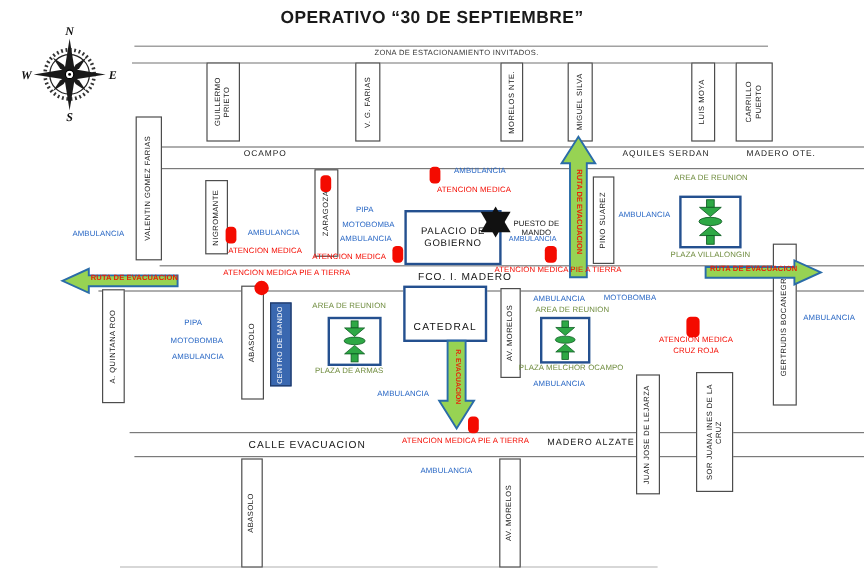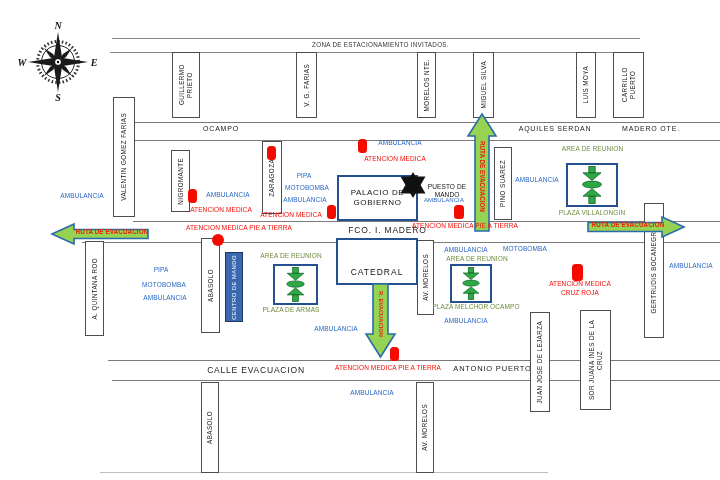--- a/index.html
+++ b/index.html
@@ -32,20 +32,21 @@
   .cmando { position:absolute; background:#3A68B0; border:1.5px solid #1F3864;
             box-sizing:border-box; display:flex; align-items:center; justify-content:center; }
   .cmando span { color:#fff; font-size:5.8px; letter-spacing:.5px; }
   svg { position:absolute; overflow:visible; }
 </style>
 </head>
 <body>
 
 <div id="map">
 
+  <div class="title">OPERATIVO “30 DE SEPTIEMBRE”</div>
 
   <svg style="left:16px;top:20px;" width="84" height="84" viewBox="0 0 84 84">
     <circle cx="42" cy="42" r="20.5" fill="none" stroke="#333" stroke-width="3" stroke-dasharray="1.5 2.2"></circle>
     <circle cx="42" cy="42" r="16.5" fill="#fff" stroke="#222" stroke-width="1"></circle>
     <polygon points="56,28 50,37 42,42 47,34" fill="#1a1a1a"></polygon>
     <polygon points="28,28 37,34 42,42 34,37" fill="#1a1a1a"></polygon>
     <polygon points="56,56 47,50 42,42 50,47" fill="#1a1a1a"></polygon>
     <polygon points="28,56 34,47 42,42 37,50" fill="#1a1a1a"></polygon>
     <polygon points="42,12 46,37 42,42 38,37" fill="#1a1a1a"></polygon>
     <polygon points="42,72 38,47 42,42 46,47" fill="#1a1a1a"></polygon>
@@ -68,21 +69,21 @@
   <div class="hline" style="left:108px;top:360px;width:612px;"></div>
   <div class="hline" style="left:112px;top:380px;width:608px;"></div>
   <div class="hline" style="left:100px;top:472px;width:448px;background:#bdbdbd;"></div>
 
   <div class="street-name" style="left:308px;top:41px;width:145px;font-size:6.3px;letter-spacing:.3px;color:#333;">ZONA DE ESTACIONAMIENTO INVITADOS.</div>
   <div class="street-name" style="left:186px;top:125px;width:70px;">OCAMPO</div>
   <div class="street-name" style="left:505px;top:125px;width:100px;">AQUILES SERDAN</div>
   <div class="street-name" style="left:612px;top:125px;width:78px;">MADERO OTE.</div>
   <div class="street-name" style="left:340px;top:225px;width:95px;font-size:8.5px;">FCO. I. MADERO</div>
   <div class="street-name" style="left:196px;top:365px;width:120px;font-size:8.5px;">CALLE EVACUACION</div>
-  <div class="street-name" style="left:450px;top:364px;width:85px;font-size:7.5px;">ANTONIO PUERTO</div>
+  <div class="street-name" style="left:450px;top:364px;width:85px;font-size:7.5px;">MADERO ALZATE</div>
 
   <div class="vstreet" style="left:172px;top:52px;width:28px;height:66px;">
       <span>GUILLERMO PRIETO</span>
     </div>
   <div class="vstreet" style="left:296px;top:52px;width:21px;height:66px;">
       <span>V. G. FARIAS</span>
     </div>
   <div class="vstreet" style="left:417px;top:52px;width:19px;height:66px;">
       <span>MORELOS NTE.</span>
     </div>
@@ -130,21 +131,21 @@
   <div class="vstreet" style="left:201px;top:382px;width:18px;height:91px;">
       <span>ABASOLO</span>
     </div>
   <div class="vstreet" style="left:416px;top:382px;width:18px;height:91px;">
       <span>AV. MORELOS</span>
     </div>
 
   <div class="bluebox" style="left:337px;top:175px;width:81px;height:46px;">
     <div class="bld-label" style="width:62px;white-space:normal;">PALACIO DE GOBIERNO</div>
   </div>
-  <div class="bluebox" style="left:336px;top:238px;width:82px;height:47px;align-items:flex-end;">
+  <div class="bluebox" style="left:336px;top:238px;width:70px;height:47px;align-items:flex-end;">
     <div class="bld-label" style="padding-bottom:5px;font-size:8.5px;letter-spacing:1px;">CATEDRAL</div>
   </div>
   <div class="cmando" style="left:225px;top:252px;width:18px;height:70px;">
     <span class="vtext">CENTRO DE MANDO</span>
   </div>
 
   <svg style="left:397px;top:172px;" width="32" height="26" viewBox="0 0 30 26">
     <polygon points="15,0 27.5,21.5 2.5,21.5" fill="#111"></polygon>
     <polygon points="15,26 2.5,4.5 27.5,4.5" fill="#111"></polygon>
   </svg>

